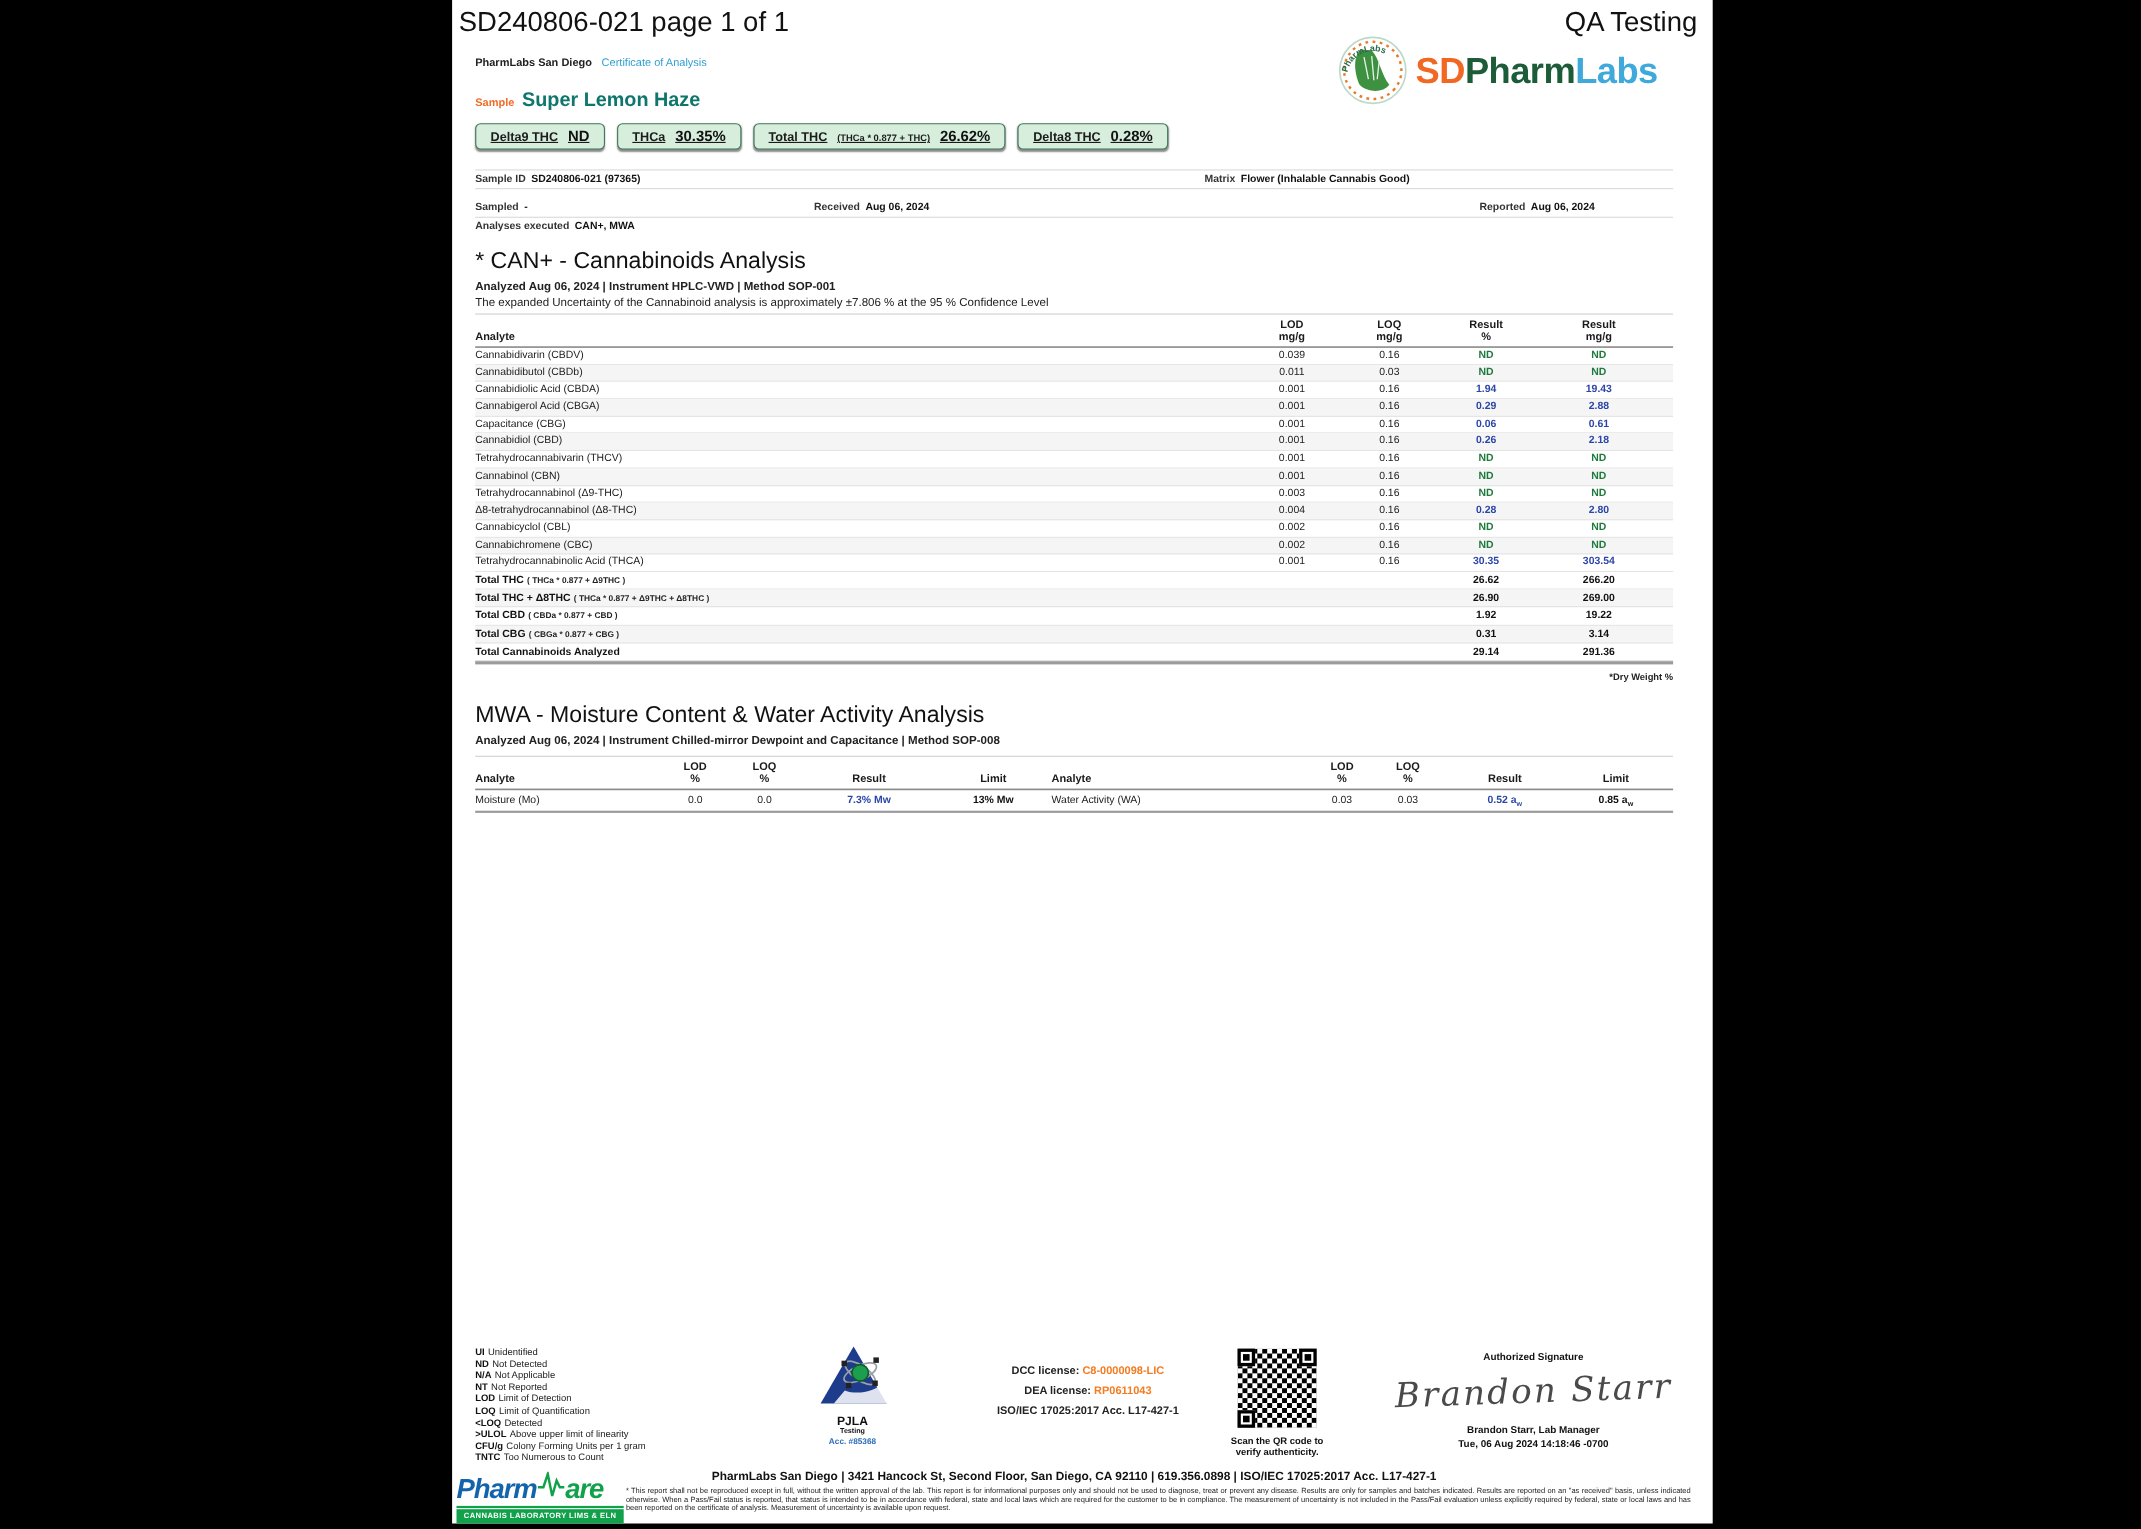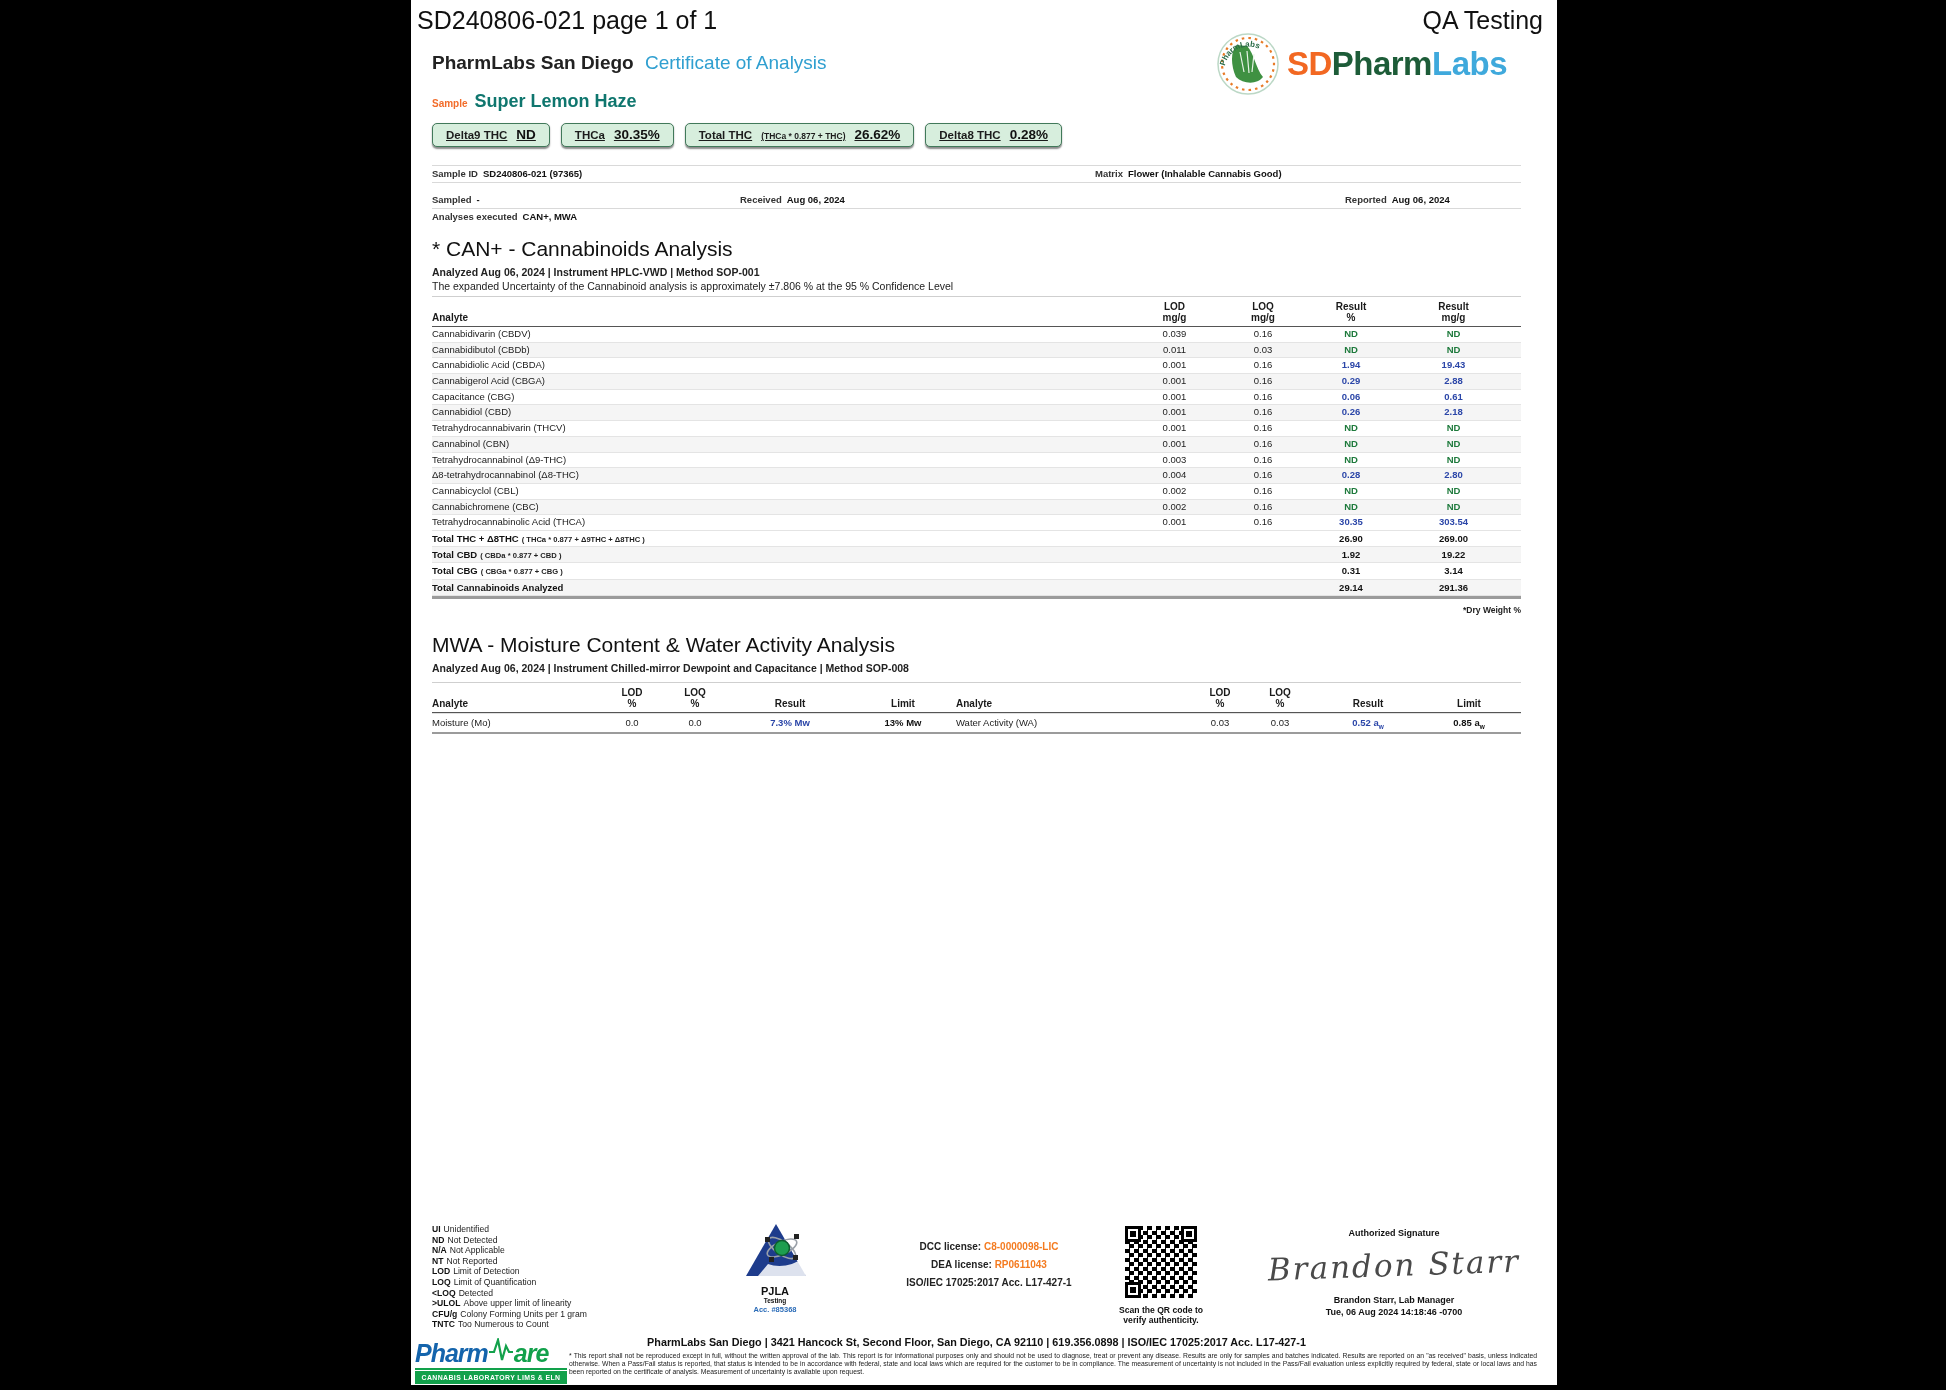--- a/index.html
+++ b/index.html
@@ -8,21 +8,21 @@
   .canvas{position:relative;width:1946px;height:1390px;background:#000;}
   .page{position:absolute;left:411px;top:0;width:1146px;height:1385px;background:#fff;}
 
   
   .topbar{display:flex;justify-content:space-between;align-items:flex-start;
           padding:6px 14px 0 6px;height:34px;}
   .doc-title{font-size:25px;font-weight:500;color:#111;}
   .qa-title{font-size:25px;font-weight:500;color:#111;}
 
   
-  .brandline{margin:12px 0 17px 21px;font-size:19px;}
+  .brandline{margin:12px 0 17px 21px;font-size:10px;}
   .lab-name{font-weight:700;color:#222;}
   .doc-type{color:#2f9fd0;margin-left:6px;}
   .sampleline{margin:15px 0 0 21px;display:flex;align-items:baseline;}
   .sample-label{font-size:10px;font-weight:700;color:#f26c2a;margin-right:7px;}
   .sample-name{font-size:18px;font-weight:700;color:#0f766e;}
 
   
   .badges{margin:11px 0 0 21px;display:flex;gap:11px;text-decoration:underline;}
   .badge{display:inline-flex;align-items:baseline;gap:9px;background:#d7eedd;
          border:1.5px solid #41795a;border-radius:5px;padding:3px 13px 4px 13px;
@@ -314,20 +314,27 @@
             <div class="grid-can trow">
               <div class="c">Tetrahydrocannabinolic Acid (THCA)</div>
               <div class="c n">0.001</div>
               <div class="c n">0.16</div>
               <div class="c r det">30.35</div>
               <div class="c r det">303.54</div>
             </div>
         </div>
 
         <div class="tot-end">
+          <div class="grid-can totrow">
+              <div class="c"><span class="tot-label">Total THC</span><span class="tot-formula">( THCa * 0.877 + Δ9THC )</span></div>
+              <div class="c"></div>
+              <div class="c"></div>
+              <div class="c tv">26.62</div>
+              <div class="c tv">266.20</div>
+            </div>
             <div class="grid-can totrow">
               <div class="c"><span class="tot-label">Total THC + Δ8THC</span><span class="tot-formula">( THCa * 0.877 + Δ9THC + Δ8THC )</span></div>
               <div class="c"></div>
               <div class="c"></div>
               <div class="c tv">26.90</div>
               <div class="c tv">269.00</div>
             </div>
             <div class="grid-can totrow">
               <div class="c"><span class="tot-label">Total CBD</span><span class="tot-formula">( CBDa * 0.877 + CBD )</span></div>
               <div class="c"></div>

